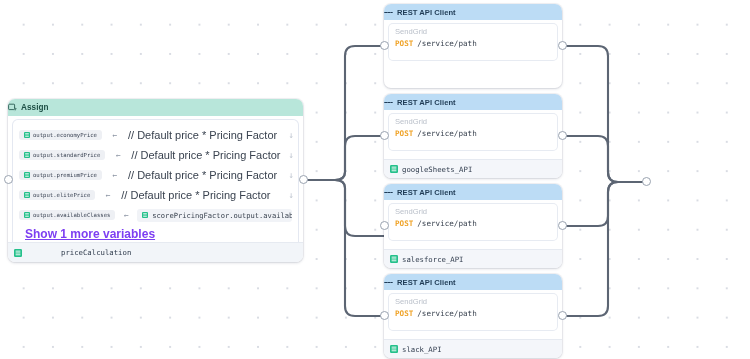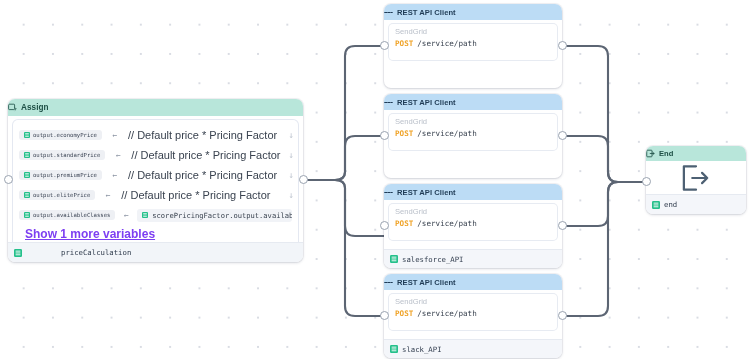--- a/index.html
+++ b/index.html
@@ -379,20 +379,29 @@
           </svg>
       </span>
       <span>REST API Client</span>
     </div>
     <div class="rest-body">
       <div class="rest-title">SendGrid</div>
       <div class="rest-path">
         <span class="verb">POST</span><span>/service/path</span>
       </div>
     </div>
+    <div class="node-foot">
+      <svg class="db-icon" width="8" height="8" viewBox="0 0 10 10">
+          <rect width="10" height="10" rx="1.6" fill="#25c08b"></rect>
+          <rect x="2" y="2.1" width="6" height="1.1" fill="#fff"></rect>
+          <rect x="2" y="4.4" width="6" height="1.1" fill="#fff"></rect>
+          <rect x="2" y="6.7" width="6" height="1.1" fill="#fff"></rect>
+        </svg>
+      <span>googleSheets_API</span>
+    </div>
   </div>
   <div class="port" style="left:380px; top:131px;"></div>
   <div class="port" style="left:558px; top:131px;"></div>
 
   <div class="node rest-node" style="left:384px; top:184px;">
     <div class="node-head">
       <span class="hd-icon">
         <svg width="9" height="9" viewBox="0 0 12 12">
             <path d="M1 6 H11" stroke="#1f3b55" stroke-width="1.6" stroke-linecap="round" stroke-dasharray="2.6 1.6"></path>
           </svg>
@@ -439,41 +448,15 @@
           <rect x="2" y="2.1" width="6" height="1.1" fill="#fff"></rect>
           <rect x="2" y="4.4" width="6" height="1.1" fill="#fff"></rect>
           <rect x="2" y="6.7" width="6" height="1.1" fill="#fff"></rect>
         </svg>
       <span>slack_API</span>
     </div>
   </div>
   <div class="port" style="left:380px; top:311px;"></div>
   <div class="port" style="left:558px; top:311px;"></div>
 
-  <div class="node" id="end-node">
-    <div class="node-head">
-      <span class="hd-icon">
-        <svg width="9" height="9" viewBox="0 0 12 12">
-          <rect x="1" y="1.6" width="7" height="8.8" rx="1" fill="none" stroke="#1d4f45" stroke-width="1.1"></rect>
-          <path d="M5.6 6 H10.8 M9 4.3 L10.8 6 L9 7.7" fill="none" stroke="#1d4f45" stroke-width="1.1" stroke-linecap="round" stroke-linejoin="round"></path>
-        </svg>
-      </span>
-      <span>End</span>
-    </div>
-    <div class="end-body">
-      <svg width="30" height="28" viewBox="0 0 32 30">
-        <path d="M3 2.5 H16 M3 2.5 V27.5 M3 27.5 H16" fill="none" stroke="#4d6073" stroke-width="2.4" stroke-linecap="round" stroke-linejoin="round"></path>
-        <path d="M12 15 H28 M22.5 9.5 L28 15 L22.5 20.5" fill="none" stroke="#4d6073" stroke-width="2.4" stroke-linecap="round" stroke-linejoin="round"></path>
-      </svg>
-    </div>
-    <div class="node-foot">
-      <svg class="db-icon" width="8" height="8" viewBox="0 0 10 10">
-          <rect width="10" height="10" rx="1.6" fill="#25c08b"></rect>
-          <rect x="2" y="2.1" width="6" height="1.1" fill="#fff"></rect>
-          <rect x="2" y="4.4" width="6" height="1.1" fill="#fff"></rect>
-          <rect x="2" y="6.7" width="6" height="1.1" fill="#fff"></rect>
-        </svg>
-      <span>end</span>
-    </div>
-  </div>
   <div class="port" style="left:642px; top:177px;"></div>
 
 </div>
 
 </body></html>

